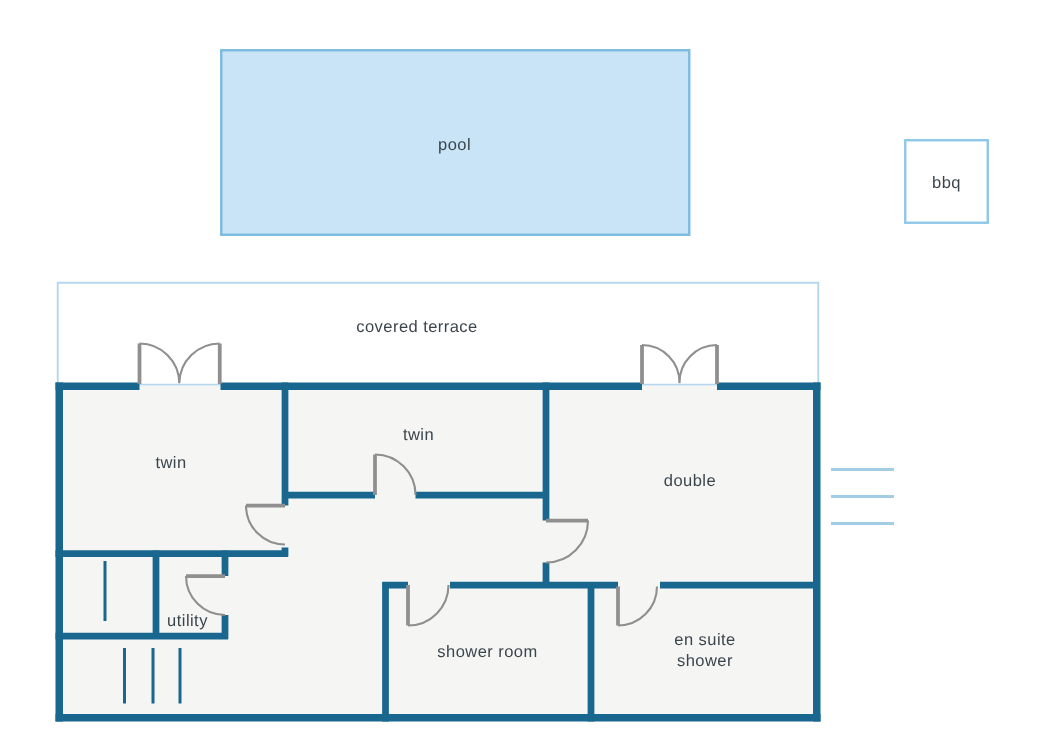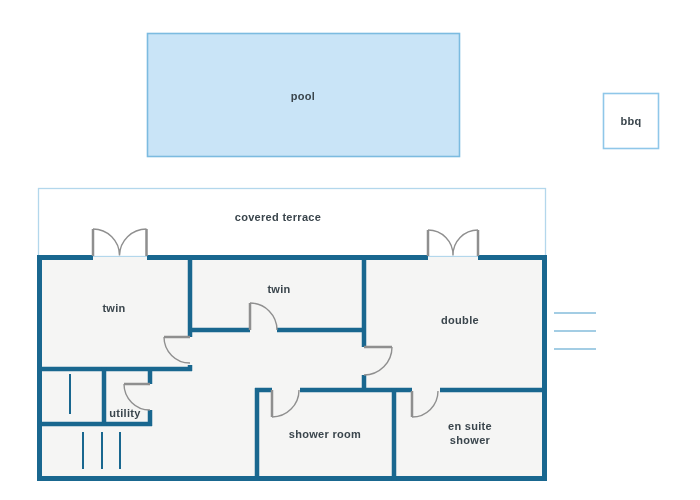--- a/index.html
+++ b/index.html
@@ -1,21 +1,21 @@
 <!DOCTYPE html>
 <html style="--wall: #19678f; --room-fill: #f5f5f4; --door: #8f8f8f; --pool-fill: #c9e4f7; --pool-border: #7cbbe0; --terrace-border: #b3d7ec; --bbq-border: #8fc7e9; --steps: #a3cde4; --text: #3a454c; --background: #ffffff;"><head>
 <meta charset="utf-8">
 <style>
   :root{
     --wall:#19678f; --room-fill:#f5f5f4; --door:#8f8f8f;
     --pool-fill:#c9e4f7; --pool-border:#7cbbe0; --terrace-border:#b3d7ec;
     --bbq-border:#8fc7e9; --steps:#a3cde4; --text:#3a454c; --background:#ffffff;
   }
   html,body{margin:0;padding:0;background:var(--background);}
-  .canvas{width:700px;height:500px;background:var(--background);position:relative;overflow:hidden;font-weight:bold;}
+  .canvas{width:700px;height:500px;background:var(--background);position:relative;overflow:hidden;}
   svg{display:block;}
   .ext-wall{stroke:var(--wall);stroke-width:5;fill:none;}
   .int-wall{stroke:var(--wall);stroke-width:4.5;fill:none;}
   .door-leaf{stroke:var(--door);stroke-width:2.5;fill:none;}
   .door-arc{stroke:var(--door);stroke-width:1.4;fill:none;}
   .fixture{stroke:var(--wall);stroke-width:2;fill:none;}
   .steps{stroke:var(--steps);stroke-width:2;fill:none;}
   .room-fill{fill:var(--room-fill);}
   .pool{fill:var(--pool-fill);stroke:var(--pool-border);stroke-width:1.6;}
   .terrace{fill:var(--background);stroke:var(--terrace-border);stroke-width:1.3;}

